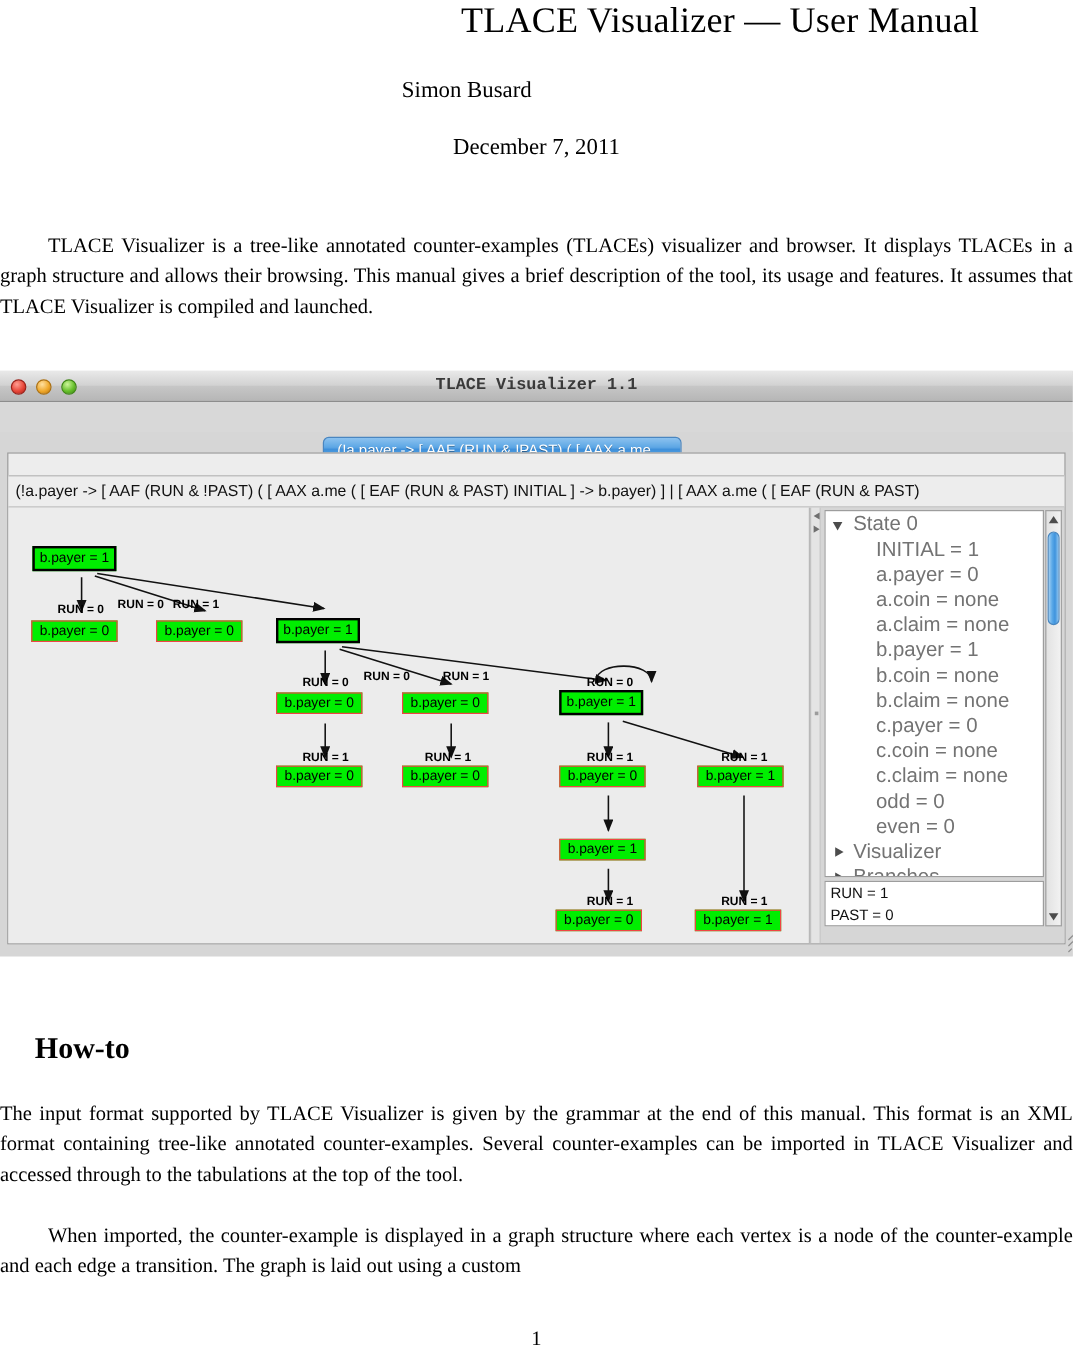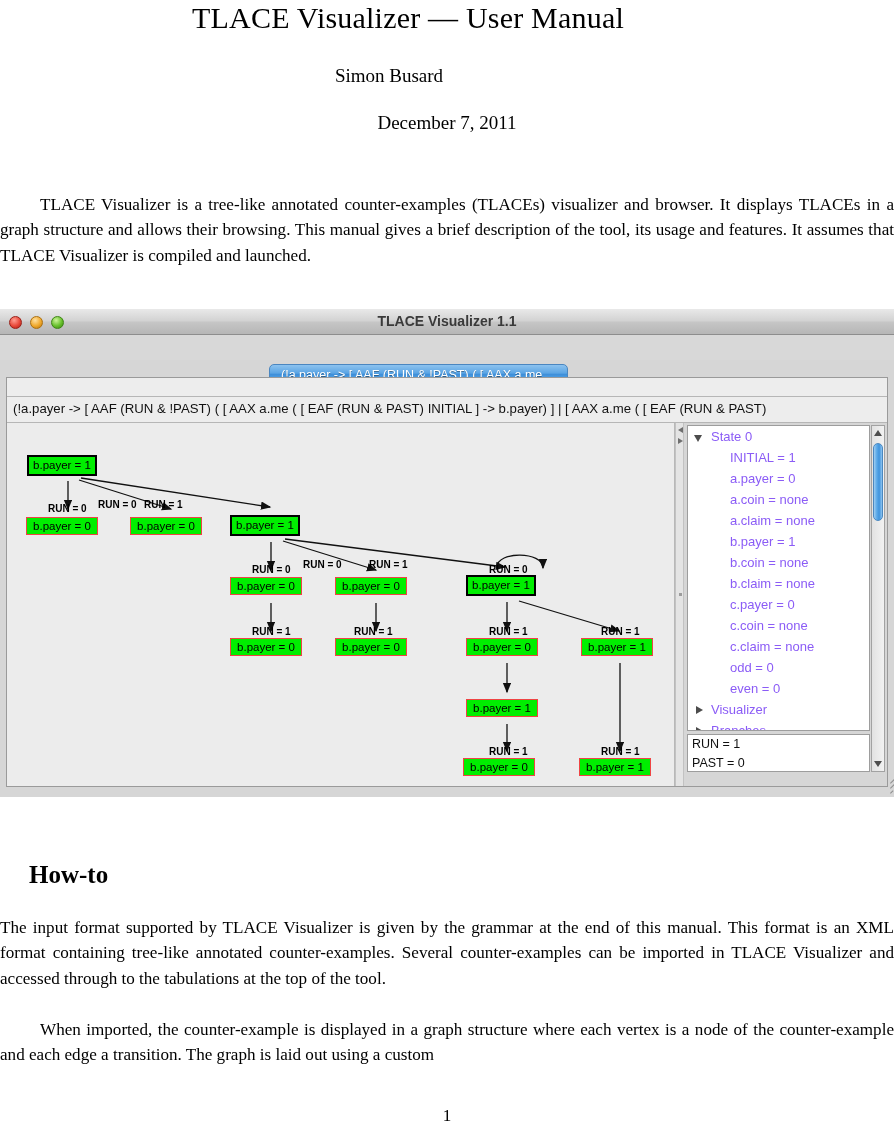--- a/index.html
+++ b/index.html
@@ -19,21 +19,21 @@
   .doc {
     position: absolute;
     left: 0; top: 0;
     width: 894px;
     height: 1135px;
   }
   .doc-title {
     position: absolute;
     left: 0; top: 0;
     width: 816px;
-    text-align: center;
+    text-align: right;
     font-size: 30px;
     line-height: 36px;
     letter-spacing: 0.2px;
   }
   .doc-author {
     position: absolute;
     left: 0; top: 65px;
     width: 778px;
     text-align: center;
     font-size: 19px;
@@ -114,20 +114,21 @@
   .traffic.amber { left: 30px; background: radial-gradient(circle at 38% 30%, #ffe0a0 0%, #f0a92c 55%, #b5710b 100%); border: 1px solid #ac7010; }
   .traffic.green { left: 51px; background: radial-gradient(circle at 38% 30%, #cdf59a 0%, #67c02c 55%, #3b8310 100%); border: 1px solid #3e8615; }
   .window-title {
     position: absolute;
     left: 0; top: 4px;
     width: 894px;
     text-align: center;
     font-size: 14px;
     font-weight: bold;
     color: #3a3a3a;
+    font-family: Liberation Mono, monospace;
   }
 
   
   .menubar {
     position: absolute;
     left: 0; top: 26px;
     width: 894px;
     height: 25px;
     background: linear-gradient(to bottom, #f6f6f6 0%, #e6e6e6 100%);
     border-bottom: 1px solid #a9a9a9;
@@ -281,22 +282,22 @@
     width: 183px; height: 306px;
     background: #ffffff;
     border: 1px solid #9d9d9d;
     box-sizing: border-box;
     overflow: hidden;
   }
   .trow {
     position: relative;
     height: 21px;
     line-height: 21px;
-    font-size: 13px;
-    color: #8b5cf6;
+    font-size: 17px;
+    color: #737373;
     white-space: nowrap;
   }
   .trow .tw-arrow {
     position: absolute;
     top: 7px;
     width: 0; height: 0;
   }
   .tw-arrow.closed {
     left: 8px;
     border-top: 4.5px solid transparent;

